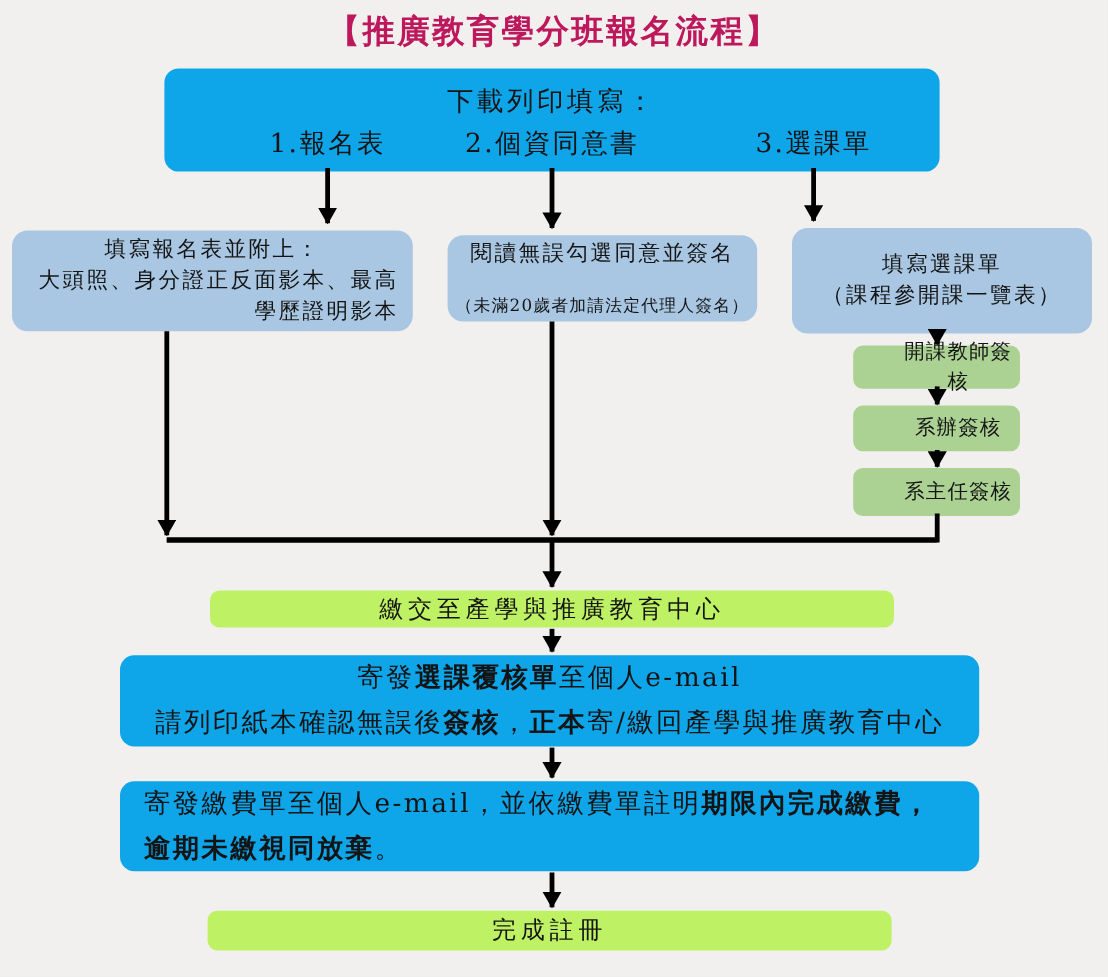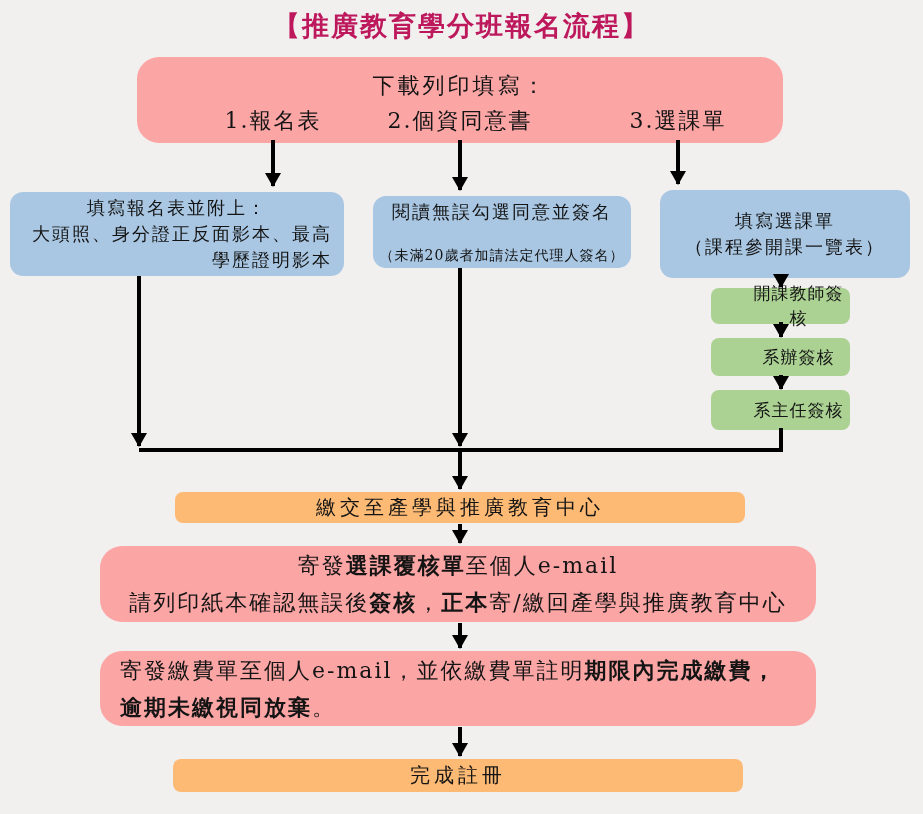--- a/index.html
+++ b/index.html
@@ -16,24 +16,24 @@
   }
   .box{
     position:absolute;
     box-sizing:border-box;
     display:flex;flex-direction:column;
     justify-content:center;align-items:center;
     text-align:center;
     letter-spacing:2px;
     line-height:1.45;
   }
-  .yellow{background:#fca5a5;border-radius:22px;}
+  .yellow{background:#0ea5e9;border-radius:12px;}
   .blue{background:#a9c7e3;border-radius:13px;}
   .green{background:#abd293;border-radius:8px;padding-left:36px;}
-  .orange{background:#fdba74;border-radius:8px;}
+  .orange{background:#bef264;border-radius:8px;}
 
   #title{
     position:absolute;top:8px;left:0;width:100%;
     text-align:center;font-size:27px;font-weight:bold;
     letter-spacing:2px;color:#be185d;
   }
 
   #download-box{left:137px;top:57px;width:646px;height:86px;font-size:22px;}
   #download-heading{position:absolute;top:13px;left:0;width:100%;text-align:center;letter-spacing:3px;}
   .download-item{position:absolute;top:48px;transform:translateX(-50%);white-space:nowrap;}

